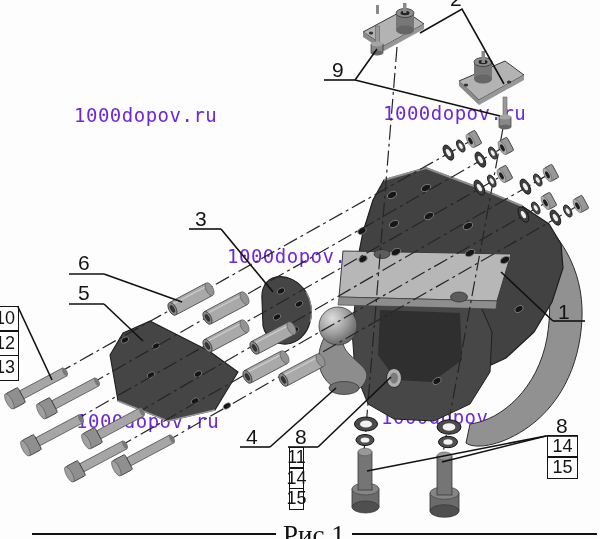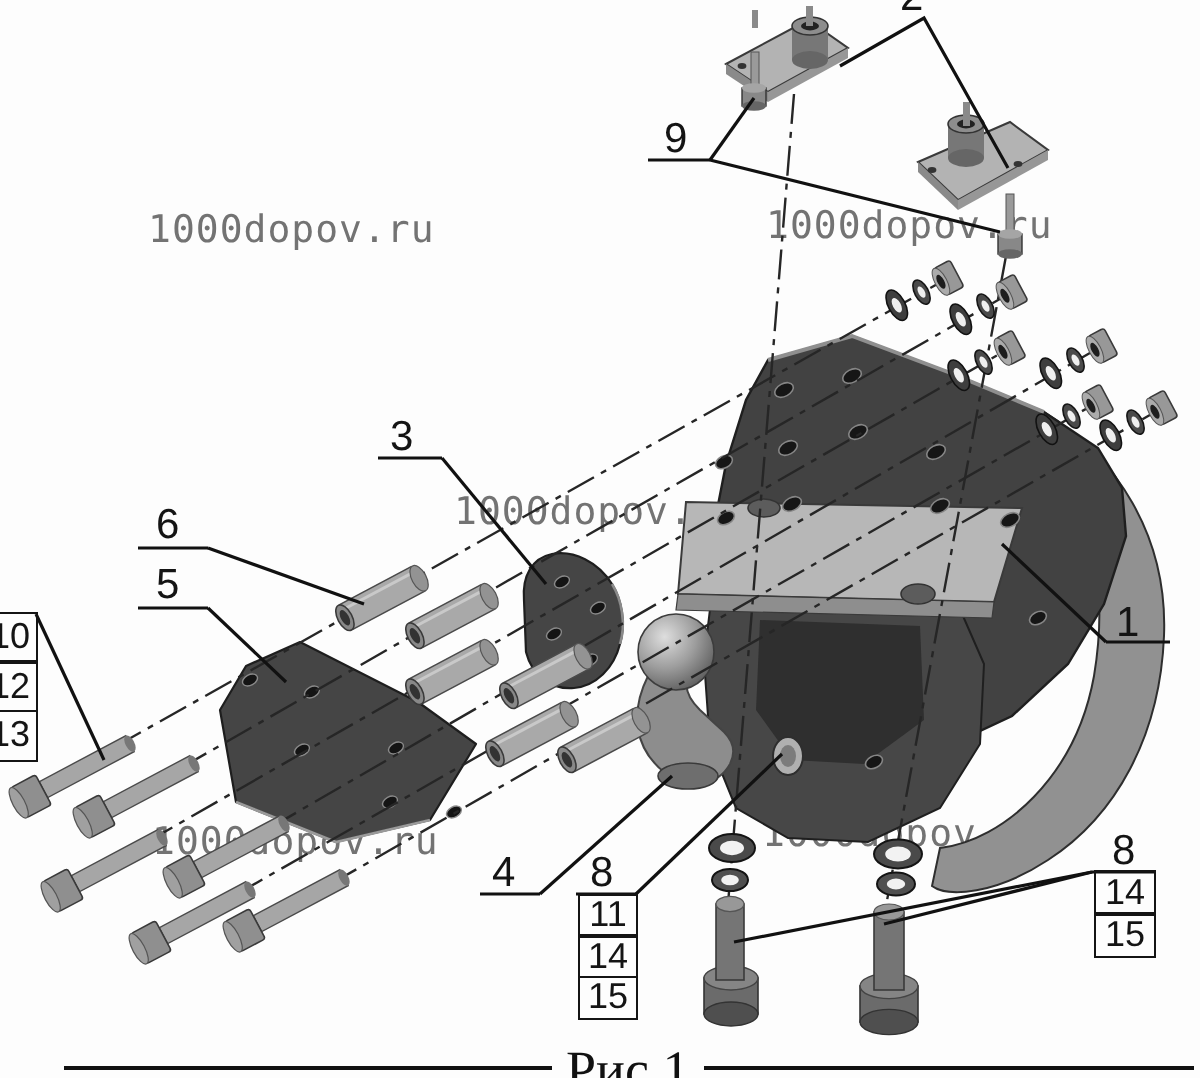--- a/index.html
+++ b/index.html
@@ -1,27 +1,27 @@
 <!DOCTYPE html>
 <html><head>
 <meta charset="utf-8">
 <style>
   html,body{margin:0;padding:0;background:#fff;}
   .stage{position:relative;width:600px;height:539px;background:#fdfdfd;overflow:hidden;
          font-family:"Liberation Sans",sans-serif;}
   .wm{position:absolute;font-family:"DejaVu Sans Mono",monospace;font-size:19px;
-      color:#737373;letter-spacing:.5px;white-space:nowrap;z-index:1;}
+      color:#6d28d9;letter-spacing:.5px;white-space:nowrap;z-index:1;}
   svg.diagram{position:absolute;left:0;top:0;z-index:2;}
   .callout{position:absolute;font-size:21px;color:#141414;z-index:3;white-space:nowrap;}
   .plist{position:absolute;z-index:3;}
   .plist .cell{box-sizing:border-box;border:1.5px solid #141414;margin-top:-1.5px;
       font-size:18px;color:#141414;background:transparent;display:flex;align-items:center;}
   .plist.left-list{left:-16px;top:307px;width:35px;}
   .plist.left-list .cell{height:26px;justify-content:flex-end;padding-right:3px;}
-  .plist.center-list{left:289px;top:448px;width:30px;}
+  .plist.center-list{left:289px;top:448px;width:15px;}
   .plist.center-list .cell{height:22px;justify-content:center;}
   .plist.right-list{left:547px;top:436px;width:31px;}
   .plist.right-list .cell{height:23px;justify-content:center;}
   .caption{position:absolute;left:276px;top:520px;font-family:"Liberation Serif",serif;
       font-size:27px;color:#111;background:#fdfdfd;padding:0 7px;z-index:4;}
 </style>
 </head>
 <body>
 
 <div class="stage">

